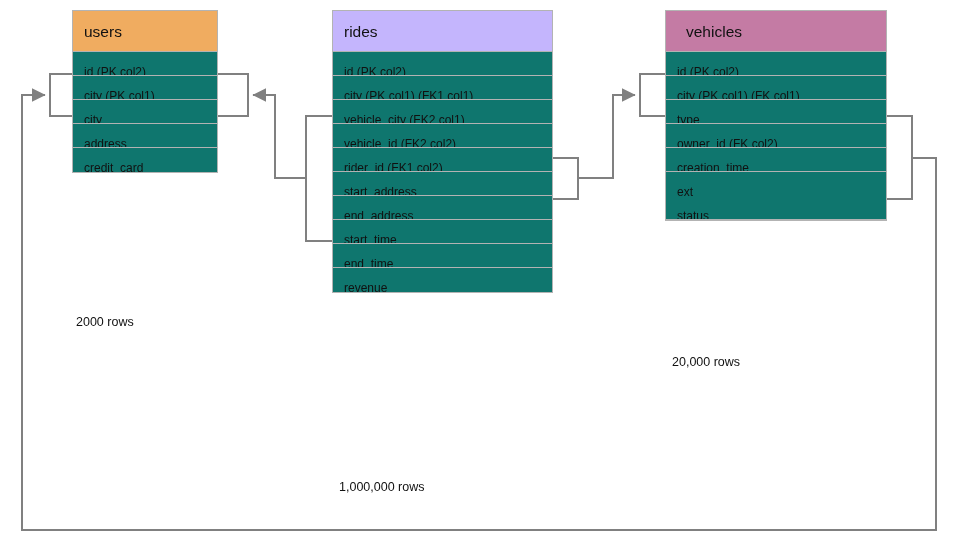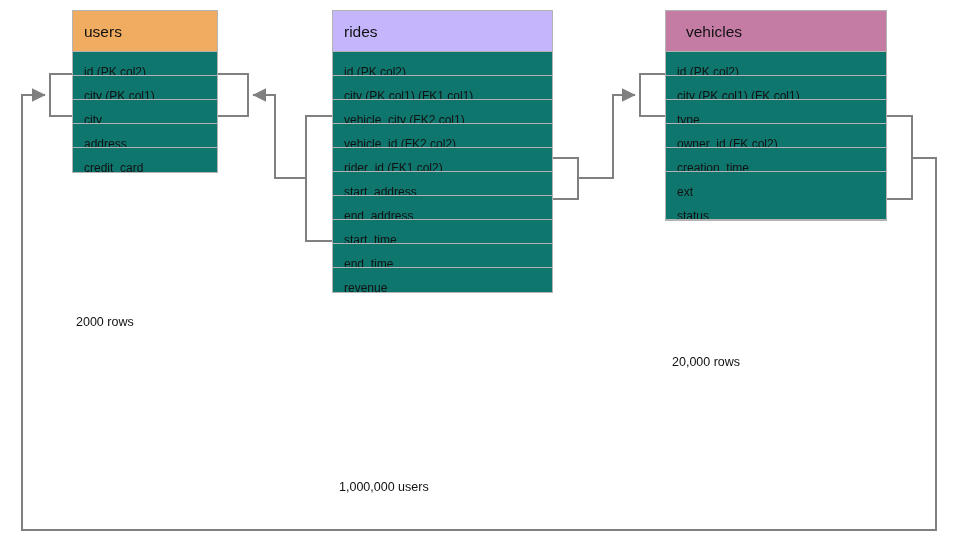--- a/index.html
+++ b/index.html
@@ -129,21 +129,21 @@
     <div class="field-row">city (PK col1) (FK1 col1)</div>
     <div class="field-row">vehicle_city (FK2 col1)</div>
     <div class="field-row">vehicle_id (FK2 col2)</div>
     <div class="field-row">rider_id (FK1 col2)</div>
     <div class="field-row">start_address</div>
     <div class="field-row">end_address</div>
     <div class="field-row">start_time</div>
     <div class="field-row">end_time</div>
     <div class="field-row last">revenue</div>
   </div>
-  <div class="rowcount" style="left:339px; top:480px;">1,000,000 users</div>
+  <div class="rowcount" style="left:339px; top:480px;">1,000,000 rows</div>
 
   <div class="entity" style="left:665px; top:10px; width:222px;">
     <div class="entity-header" style="background:#c47ba4;padding-left:20px;">vehicles</div>
     <div class="field-row">id (PK col2)</div>
     <div class="field-row">city (PK col1) (FK col1)</div>
     <div class="field-row">type</div>
     <div class="field-row">owner_id (FK col2)</div>
     <div class="field-row">creation_time</div>
     <div class="field-row last">ext</div>
     <div class="field-row">status</div>

